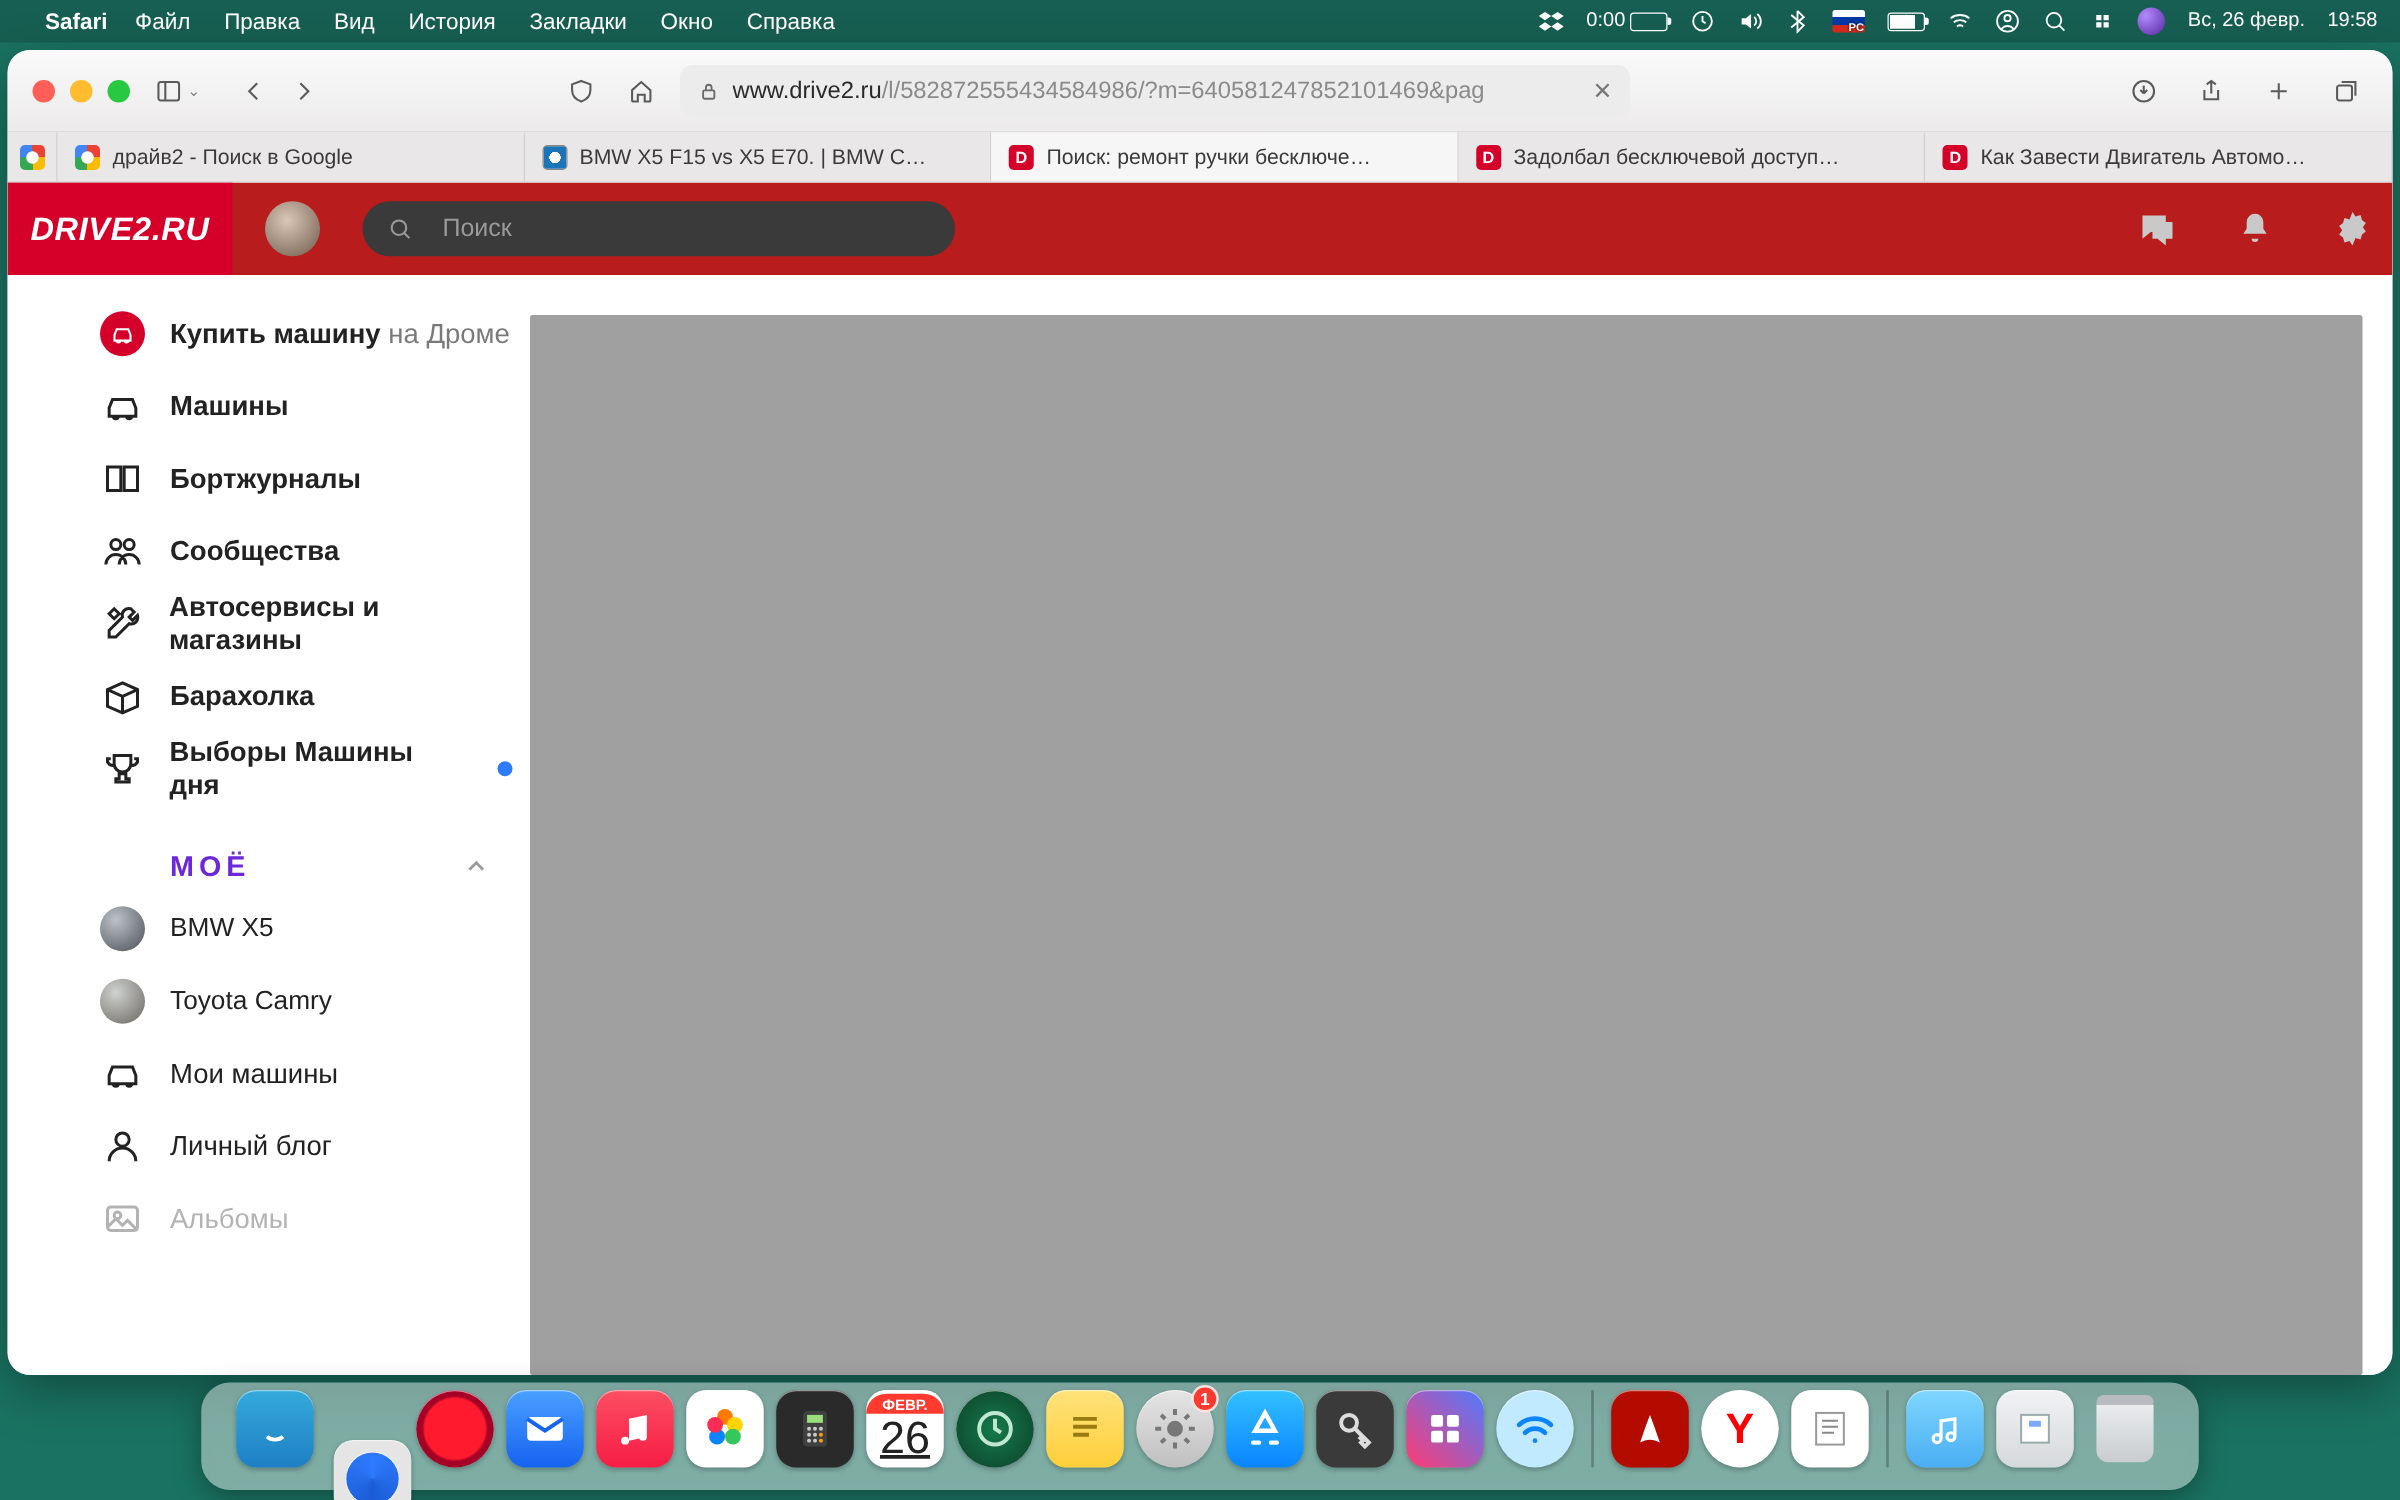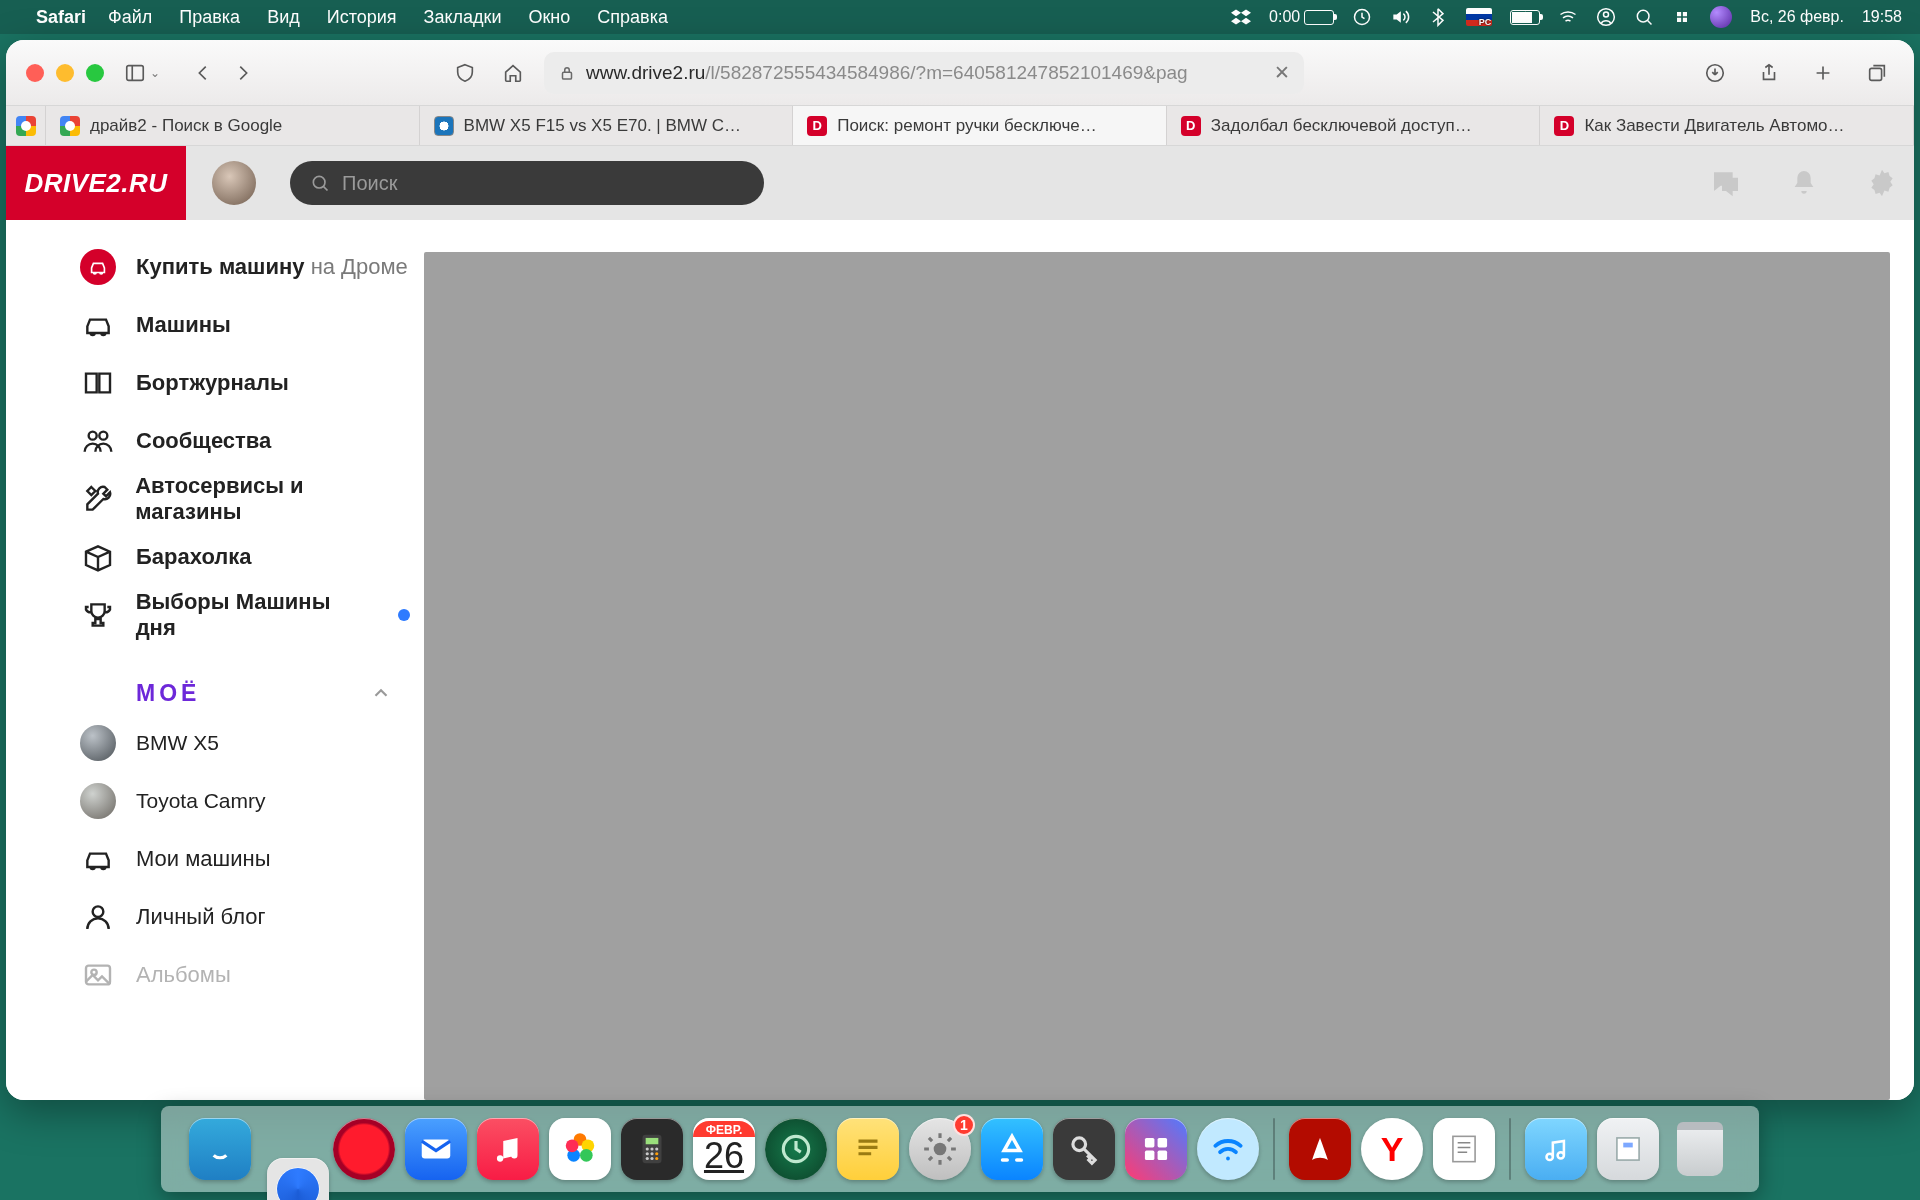--- a/index.html
+++ b/index.html
@@ -48,24 +48,24 @@
   .tab.active { background:#f6f6f6; }
   .tab .favicon { width:20px; height:20px; flex:0 0 20px; border-radius:4px; display:flex; align-items:center; justify-content:center; font-size:13px; font-weight:700; color:#fff; }
   .fav-g { background:conic-gradient(#ea4335 0 25%,#fbbc05 0 50%,#34a853 0 75%,#4285f4 0); border-radius:50%; position:relative; }
   .fav-g::after { content:""; position:absolute; inset:5px; background:#fff; border-radius:50%; }
   .fav-bmw { background:radial-gradient(circle,#fff 35%,#1b75bb 36%); border-radius:50%; border:1.5px solid #888; }
   .fav-d2 { background:#d4002a; }
   .tab .title { white-space:nowrap; overflow:hidden; text-overflow:ellipsis; }
 
   
   .page { flex:1; display:flex; flex-direction:column; background:#fff; overflow:hidden; position:relative; }
-  .sitehdr { height:74px; background:#e5e5e5; display:flex; align-items:center; padding-right:16px; }
+  .sitehdr { height:74px; background:#b91c1c; display:flex; align-items:center; padding-right:16px; }
   .logo { width:180px; height:100%; background:#d4002a; color:#fff; font-weight:900; font-size:26px; display:flex; align-items:center; justify-content:center; letter-spacing:0.5px; font-style:italic; }
   .avatar { width:44px; height:44px; border-radius:50%; background:radial-gradient(circle at 40% 35%, #d9c7b8, #6e5a4b); margin-left:26px; }
-  .search { margin-left:34px; width:474px; height:44px; background:#3a3a3a; border-radius:22px; display:flex; align-items:center; padding:0 20px; gap:12px; color:#9a9a9a; font-size:20px; }
+  .search { margin-left:34px; width:474px; height:44px; background:#3a3a3a; border-radius:22px; display:flex; align-items:center; padding:0 20px; gap:24px; color:#9a9a9a; font-size:20px; }
   .search svg { width:20px; height:20px; stroke:#9a9a9a; fill:none; stroke-width:2; }
   .hdr-icons { margin-left:auto; display:flex; gap:46px; }
   .hdr-icons svg { width:32px; height:32px; fill:#c9c9c9; }
 
   .body { flex:1; display:flex; overflow:hidden;padding-left:44px; }
   .leftnav { width:370px; padding:18px 10px 0 30px; overflow:hidden; }
   .nav-item { display:flex; align-items:center; gap:20px; height:58px; font-size:22px; color:#222; cursor:pointer; }
   .nav-item .ico { width:36px; height:36px; display:flex; align-items:center; justify-content:center; }
   .nav-item .ico svg { width:32px; height:32px; stroke:#222; fill:none; stroke-width:1.8; }
   .ico-circle { width:36px; height:36px; border-radius:50%; background:#d4002a; display:flex; align-items:center; justify-content:center; }
@@ -80,21 +80,21 @@
   .car-thumb { width:36px; height:36px; border-radius:50%; background:radial-gradient(circle at 35% 30%, #bcc2c8, #4a5055); }
   .car-thumb.t2 { background:radial-gradient(circle at 35% 30%, #cfd2cf, #6a6660); }
   .nav-item.dim { color:#b3b3b3; }
   .nav-item.dim .ico svg { stroke:#b3b3b3; }
 
   .content { flex:1; padding:0 24px 0 4px; display:flex; flex-direction:column; }
   .placeholder { flex:1; background:#a0a0a0; border-radius:2px; margin-top:32px; }
 
   
   .dock-wrap { position:absolute; left:0; right:0; bottom:8px; display:flex; justify-content:center; }
-  .dock { height:86px; padding:6px 28px; background:rgba(210,220,218,0.55); border-radius:8px; backdrop-filter:blur(10px); display:flex; align-items:center; gap:10px; box-shadow:0 6px 22px rgba(0,0,0,0.35); }
+  .dock { height:86px; padding:6px 28px; background:rgba(210,220,218,0.55); border-radius:23px; backdrop-filter:blur(10px); display:flex; align-items:flex-start; gap:10px; box-shadow:0 6px 22px rgba(0,0,0,0.35); }
   .dock .app { width:62px; height:62px; border-radius:16px; position:relative; box-shadow:inset 0 1px 0 rgba(255,255,255,0.5), 0 2px 4px rgba(0,0,0,0.25); display:flex; align-items:center; justify-content:center; }
   .dock .sep { width:2px; height:62px; background:rgba(0,0,0,0.25); margin:0 4px; border-radius:1px; }
   .badge { position:absolute; top:-4px; right:-4px; min-width:22px; height:22px; background:#ff3b30; color:#fff; font-size:14px; font-weight:700; border-radius:11px; display:flex; align-items:center; justify-content:center; border:2px solid rgba(255,255,255,0.85); }
   .app.finder   { background:linear-gradient(#34aadc,#1f7fc4); }
   .app.safari   { background:radial-gradient(circle,#fff 48%,#e5e5e5 50%); }
   .app.safari::after { content:""; position:absolute; width:42px; height:42px; border-radius:50%; background:conic-gradient(#2e7bff, #1b5cd6, #2e7bff); }
   .app.opera    { background:radial-gradient(circle,#ff1b2d 55%,#a50026 60%); border-radius:50%; }
   .app.mail     { background:linear-gradient(#4aa0ff,#1663f0); }
   .app.music    { background:linear-gradient(#fb4f63,#f81c45); }
   .app.photos   { background:#fff; }

